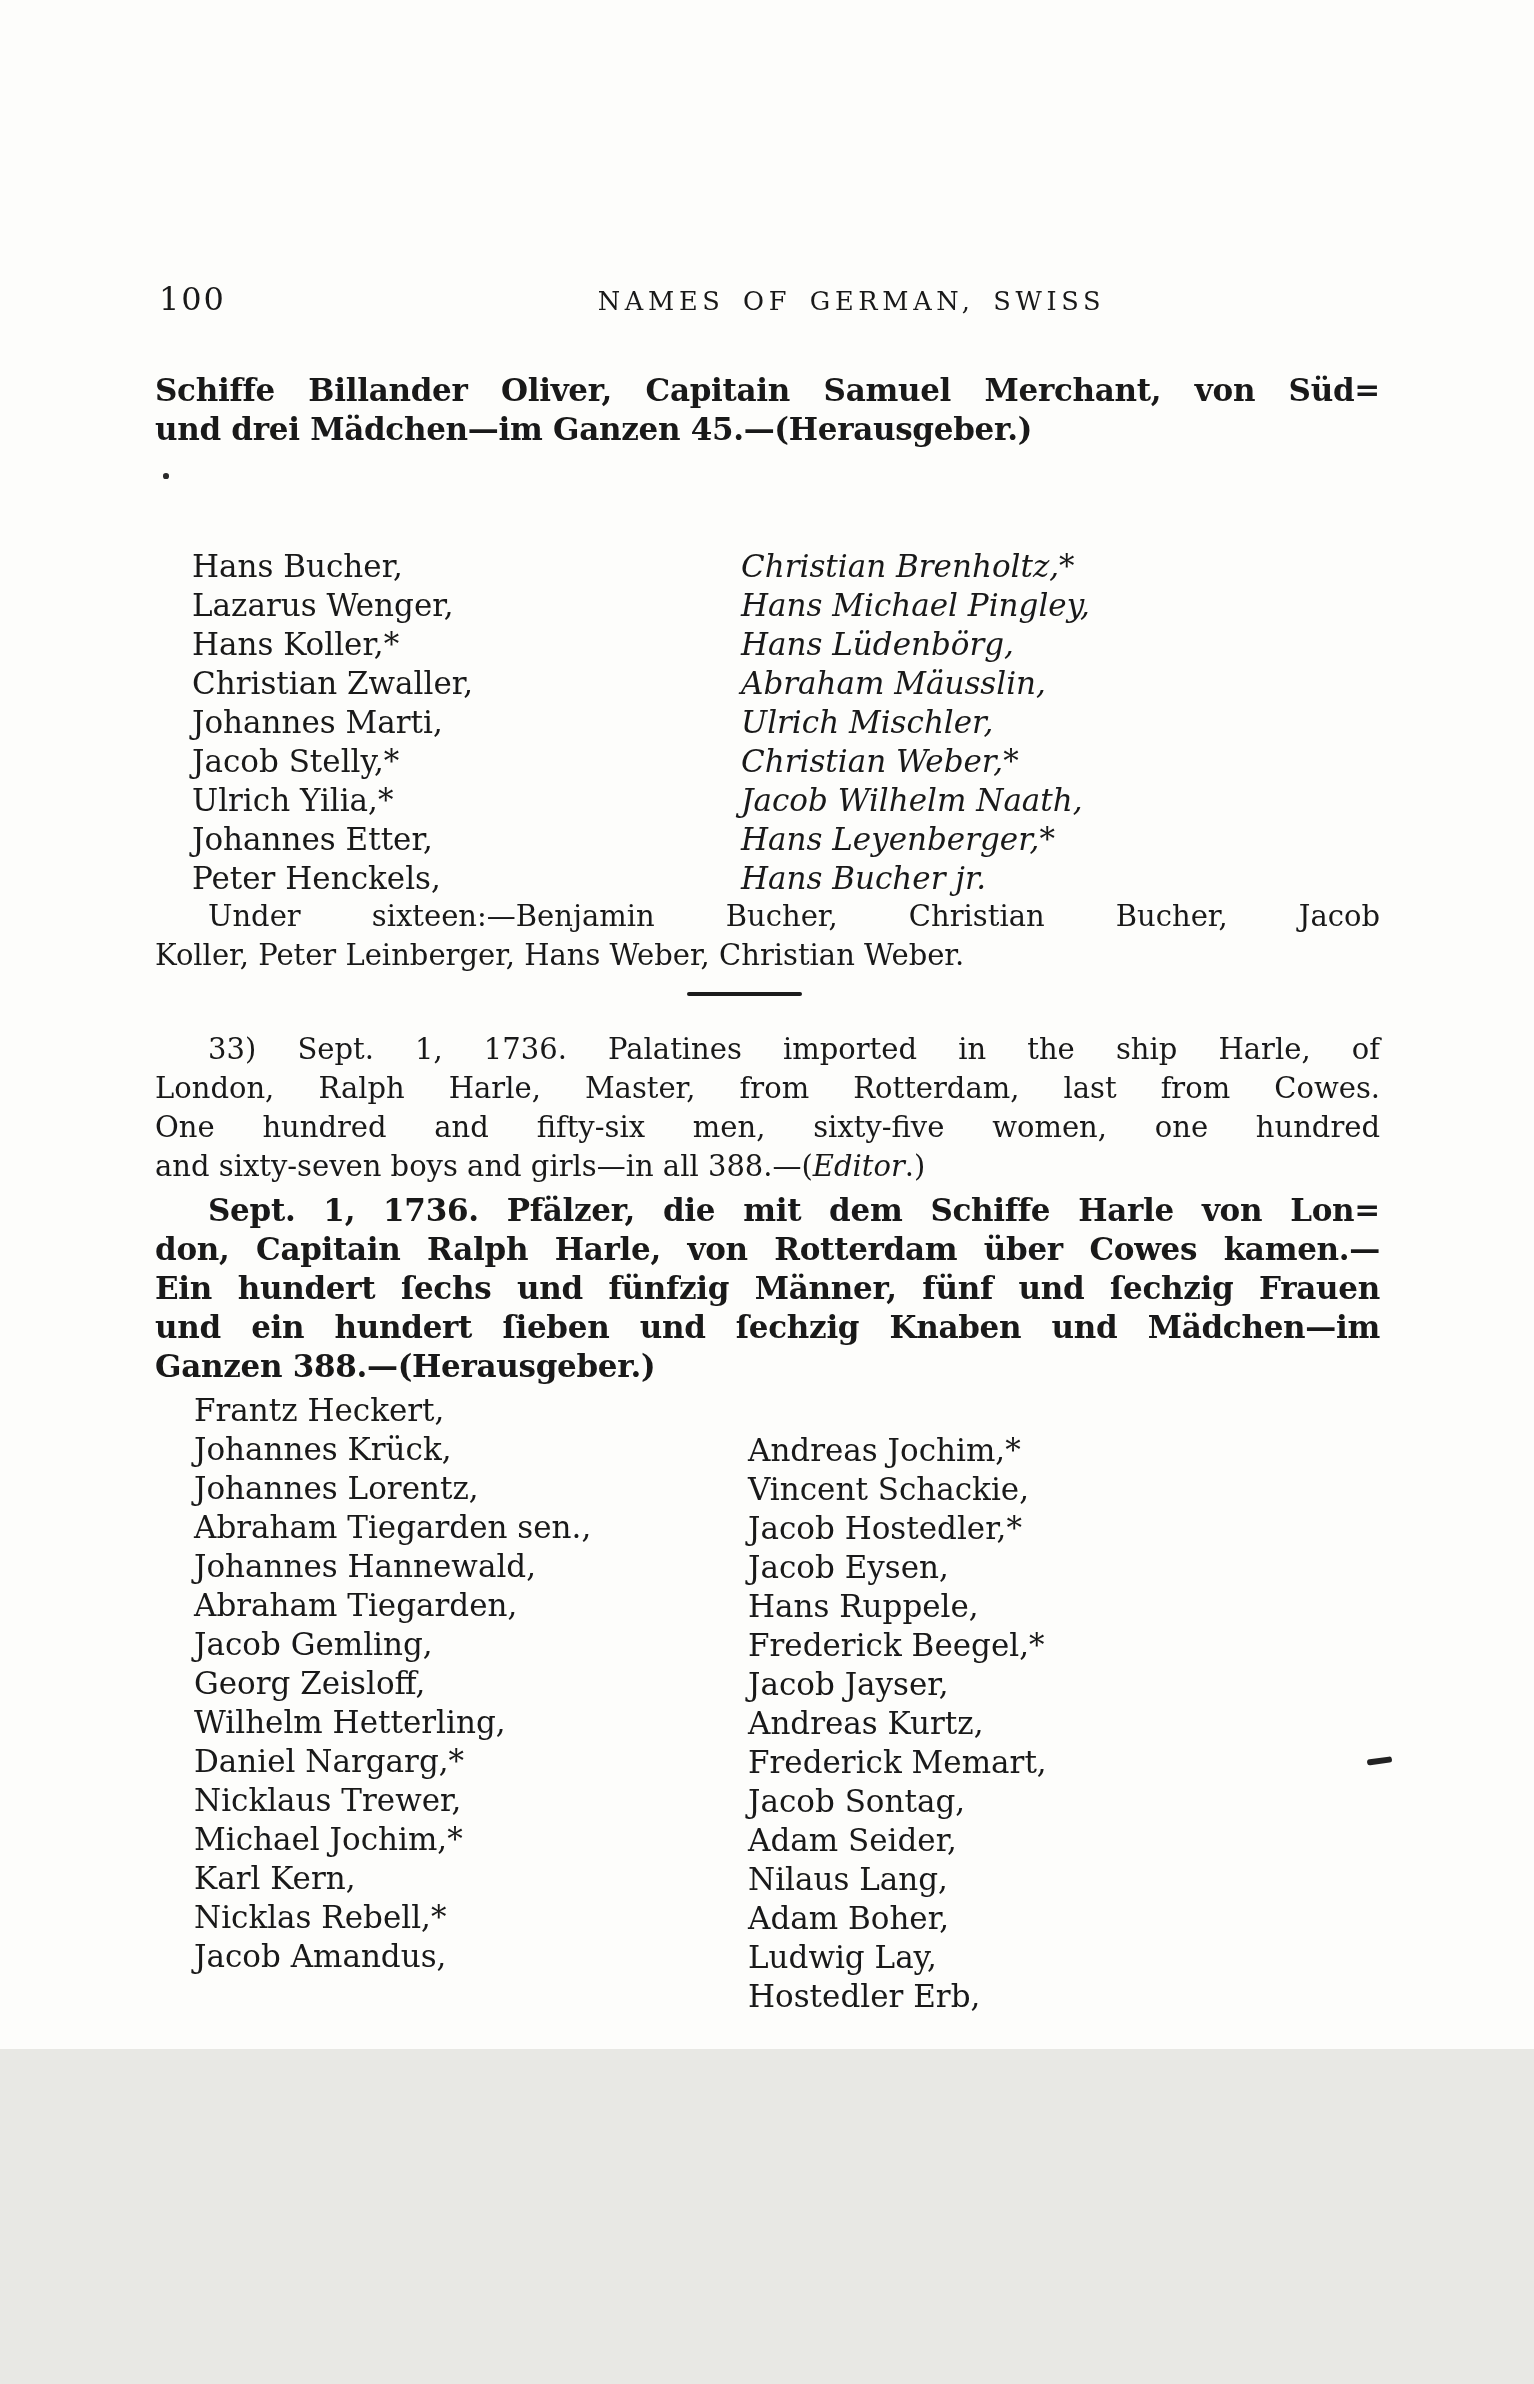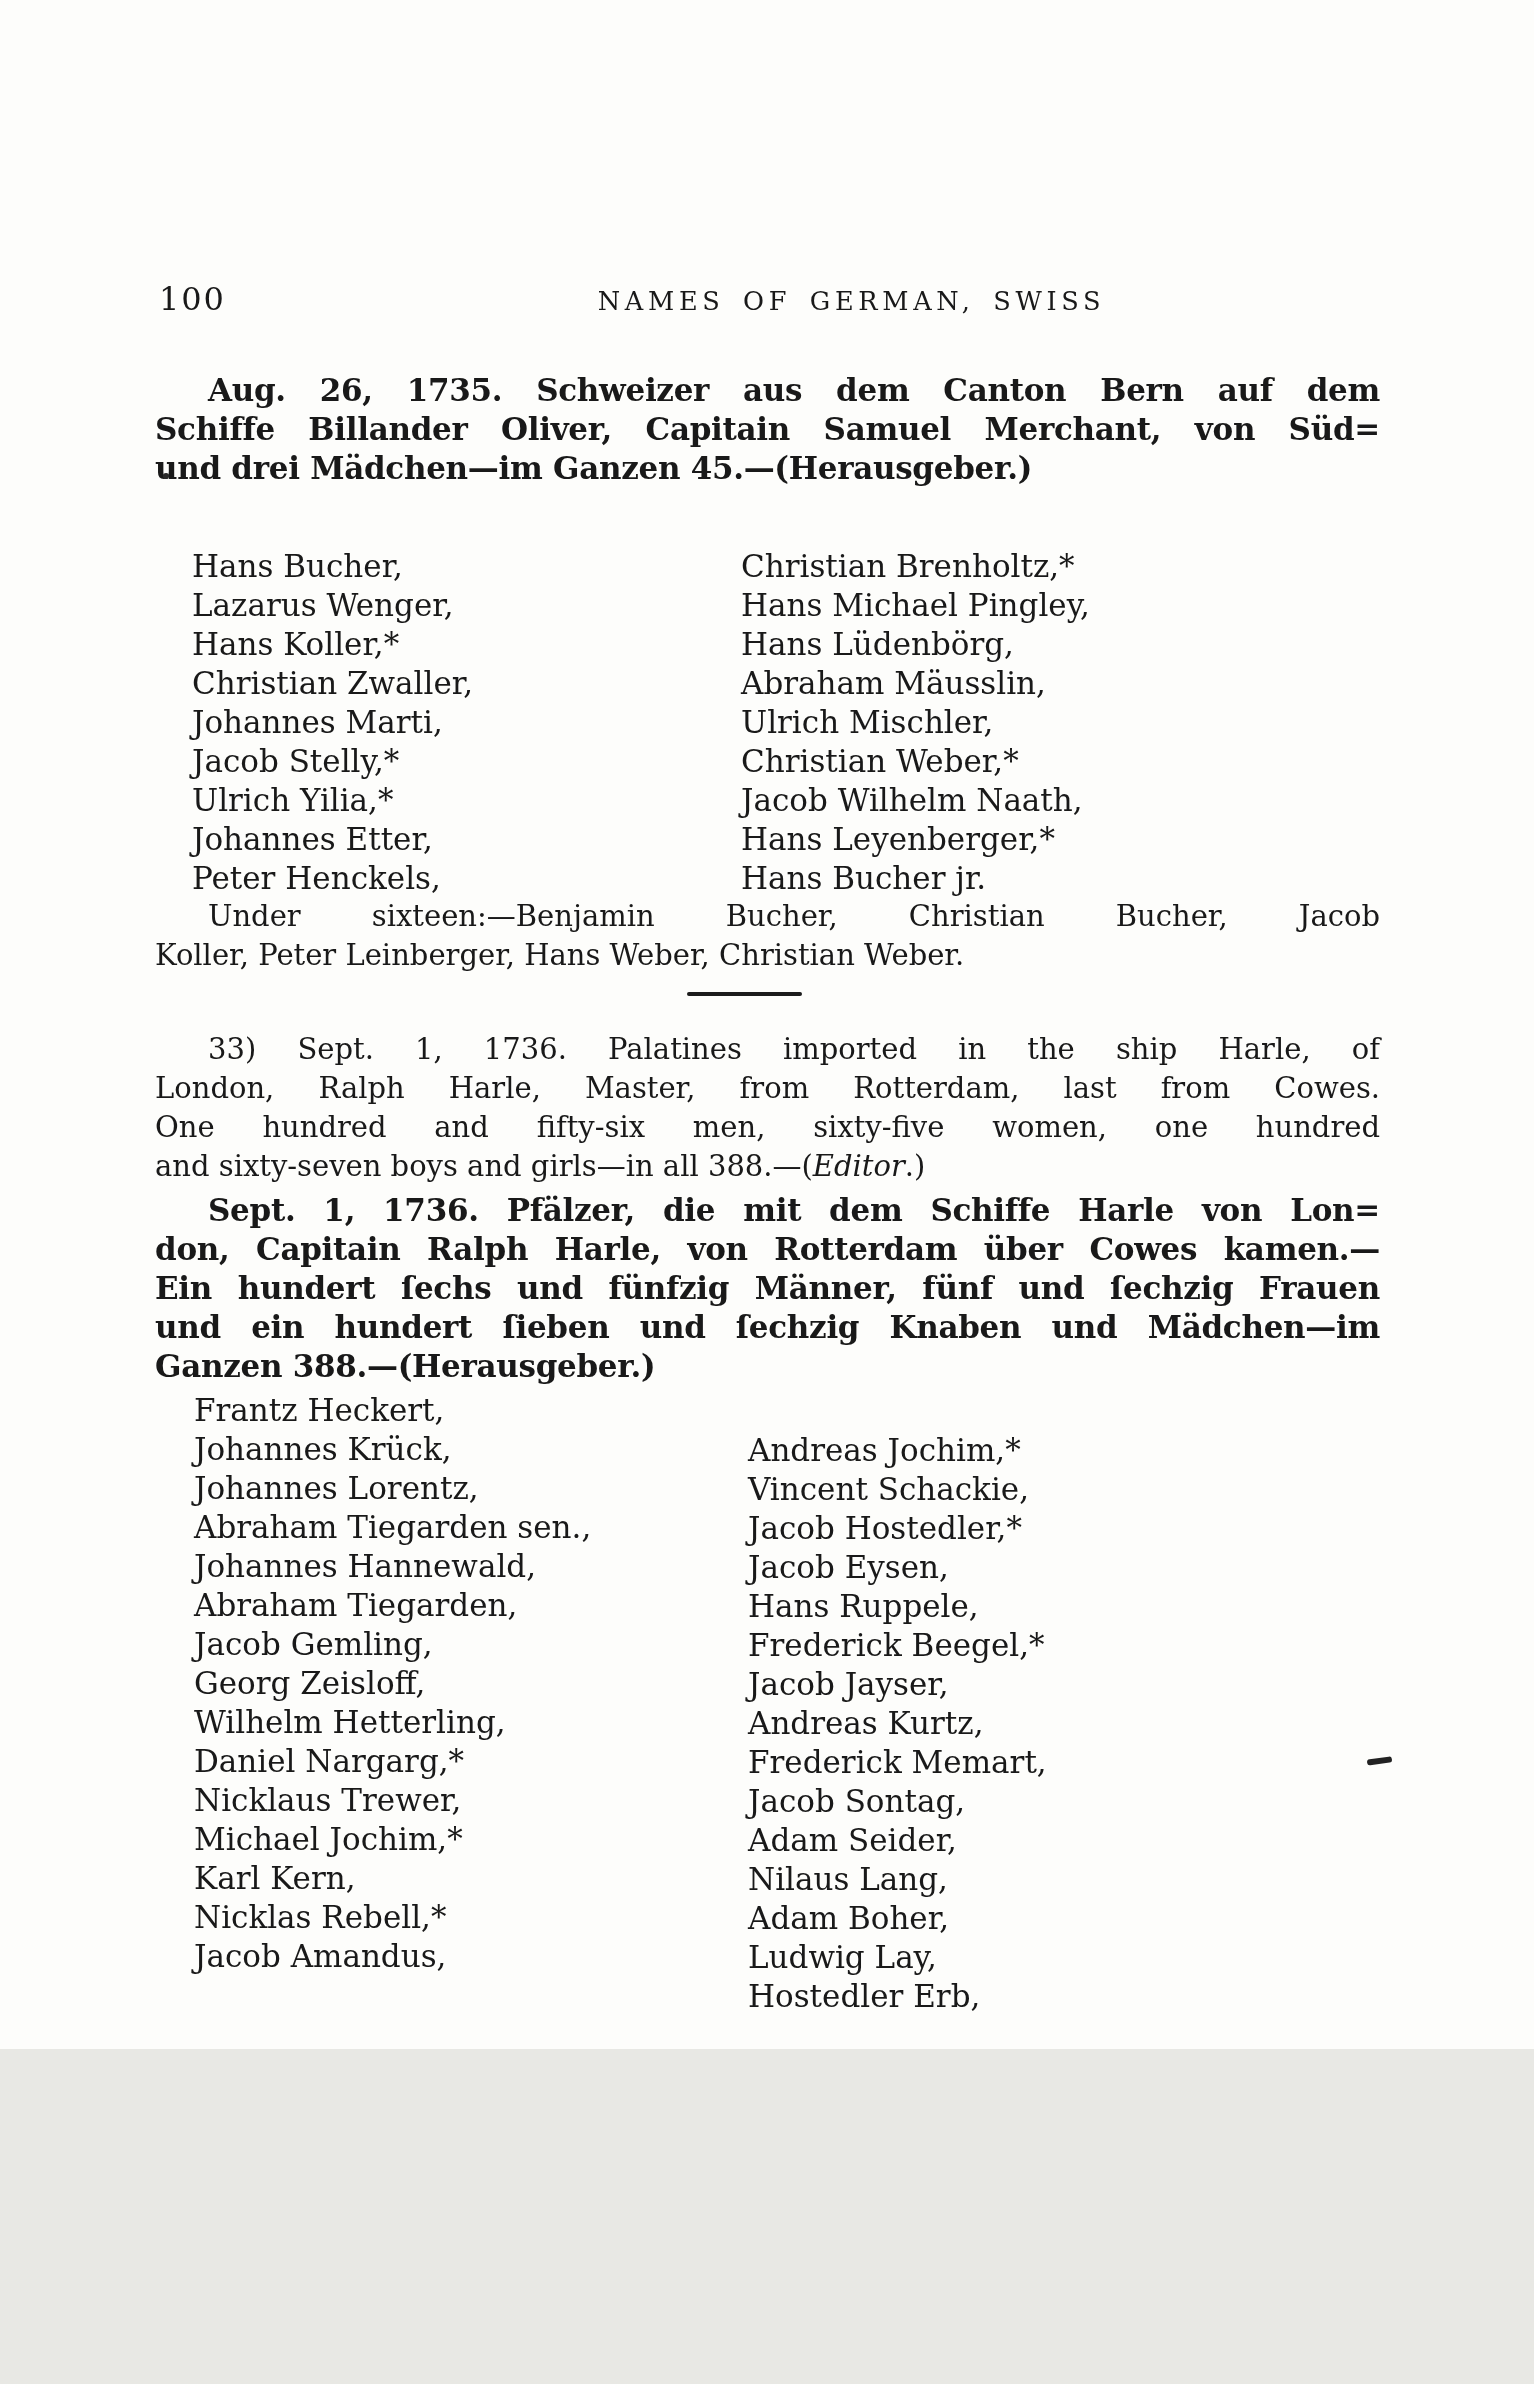--- a/index.html
+++ b/index.html
@@ -68,37 +68,36 @@
 </style>
 </head>
 <body>
 
 <div class="page">
 
   <div class="page-number">100</div>
   <div class="running-head">NAMES OF GERMAN, SWISS</div>
 
   <div class="para fraktur" style="top:371px;">
-    <div class="pline just indent">Aug. 26, 1735.  Schweizer aus dem Canton Bern auf dem</div>
     <div class="pline just">Schiffe Billander Oliver, Capitain Samuel Merchant, von Süd=</div>
     <div class="pline">und drei Mädchen—im Ganzen 45.—(Herausgeber.)</div>
   </div>
 
   <div class="namecol" style="left:192px;top:547px;">
     <div class="nrow">Hans Bucher,</div>
     <div class="nrow">Lazarus Wenger,</div>
     <div class="nrow">Hans Koller,*</div>
     <div class="nrow">Christian Zwaller,</div>
     <div class="nrow">Johannes Marti,</div>
     <div class="nrow">Jacob Stelly,*</div>
     <div class="nrow">Ulrich Yilia,*</div>
     <div class="nrow">Johannes Etter,</div>
     <div class="nrow">Peter Henckels,</div>
   </div>
-  <div class="namecol" style="left:741px;top:547px;">
+  <div class="namecol" style="left:741px;top:547px;font-style:italic;">
     <div class="nrow">Christian Brenholtz,*</div>
     <div class="nrow">Hans Michael Pingley,</div>
     <div class="nrow">Hans Lüdenbörg,</div>
     <div class="nrow">Abraham Mäusslin,</div>
     <div class="nrow">Ulrich Mischler,</div>
     <div class="nrow">Christian Weber,*</div>
     <div class="nrow">Jacob Wilhelm Naath,</div>
     <div class="nrow">Hans Leyenberger,*</div>
     <div class="nrow">Hans Bucher jr.</div>
   </div>

